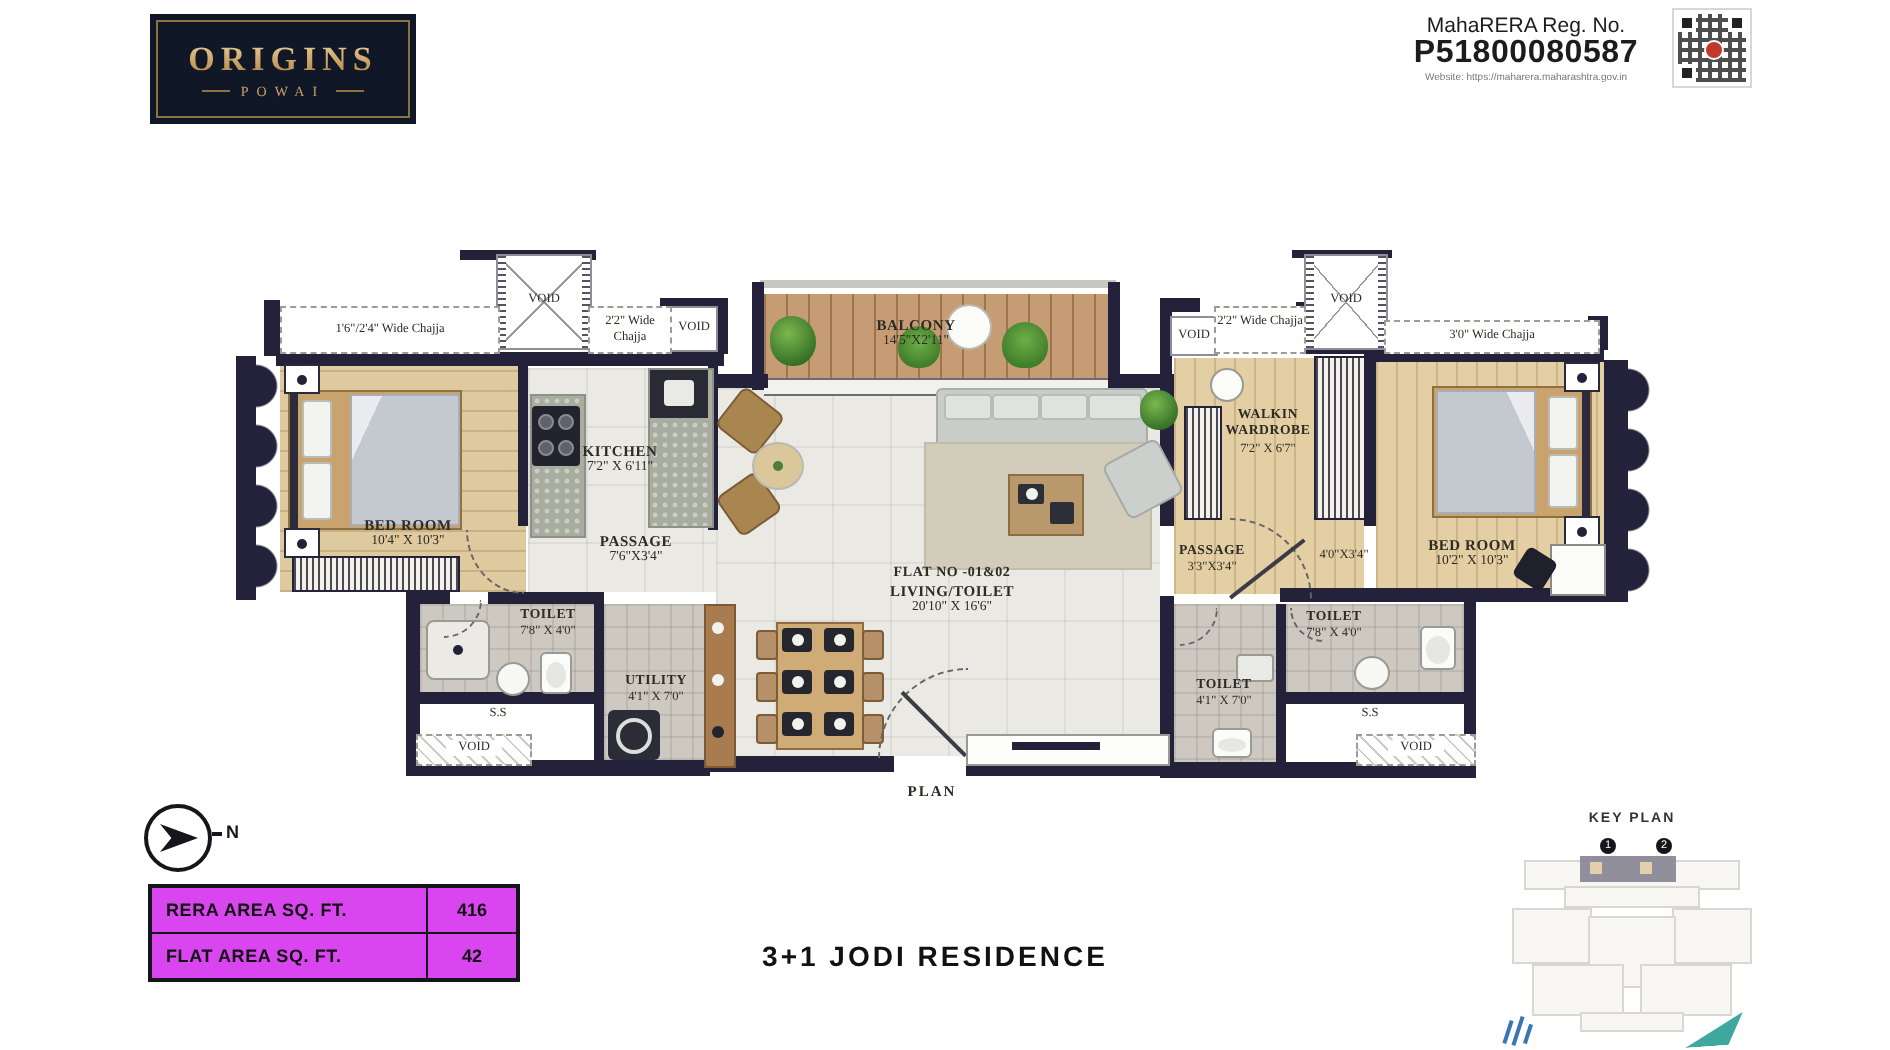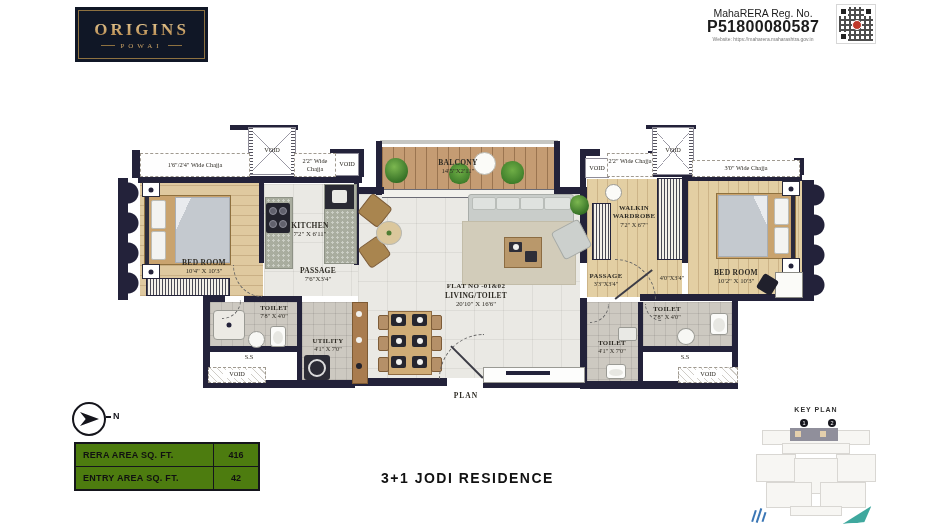--- a/index.html
+++ b/index.html
@@ -110,21 +110,21 @@
   .stool{position:absolute;background:#fbfbf8;border:1px solid #9a9a94;border-radius:50%;}
   .desk{position:absolute;background:#fbfbf8;border:1px solid #8a8a84;}
   .dchair2{position:absolute;background:#20202c;border-radius:3px;transform:rotate(32deg);}
   
   .compass{position:absolute;left:72px;top:402px;width:30px;height:30px;border:2.5px solid #15151c;
            border-radius:50%;}
   .carrow{position:absolute;left:6px;top:7px;width:19px;height:16px;background:#15151c;
           clip-path:polygon(0 6%,100% 50%,0 94%,30% 50%);}
   .cdash{position:absolute;left:106px;top:416px;width:5px;height:2px;background:#15151c;}
   .cn{position:absolute;left:113px;top:411px;font-size:9px;font-weight:700;color:#15151c;}
-  .atable{position:absolute;left:74px;top:442px;width:182px;border:2px solid #15151c;background:#4d7c0f;}
+  .atable{position:absolute;left:74px;top:442px;width:182px;border:2px solid #15151c;background:#d946ef;}
   .arow{display:flex;height:22px;border-top:1.5px solid #15151c;align-items:center;}
   .arow:first-child{border-top:none;}
   .acell-l{flex:1;padding-left:7px;font-size:9px;font-weight:700;letter-spacing:.3px;color:#111;}
   .acell-v{width:44px;align-self:stretch;display:flex;align-items:center;justify-content:center;
            border-left:1.5px solid #15151c;font-size:9px;font-weight:700;color:#111;}
   .title{position:absolute;left:295px;top:470px;width:345px;text-align:center;font-size:14px;
          font-weight:700;letter-spacing:1.5px;color:#111;}
   .kp{position:absolute;left:752px;top:406px;width:128px;}
   .kp-title{text-align:center;font-size:7px;font-weight:700;letter-spacing:1px;color:#333;}
   .kp-mark{position:absolute;width:8px;height:8px;border-radius:50%;background:#15151c;color:#fff;
@@ -446,21 +446,21 @@
   </div>
   <div class="cdash"></div>
   <div class="cn">N</div>
 
   <div class="atable">
     <div class="arow">
       <div class="acell-l">RERA AREA SQ. FT.</div>
       <div class="acell-v">416</div>
     </div>
     <div class="arow">
-      <div class="acell-l">ENTRY AREA SQ. FT.</div>
+      <div class="acell-l">FLAT AREA SQ. FT.</div>
       <div class="acell-v">42</div>
     </div>
   </div>
 
   <div class="title">3+1 JODI RESIDENCE</div>
 
   <div class="kp">
     <div class="kp-title">KEY PLAN</div>
     <div class="kp-mark" style="left:48px;top:13px;">1</div>
     <div class="kp-mark" style="left:76px;top:13px;">2</div>

